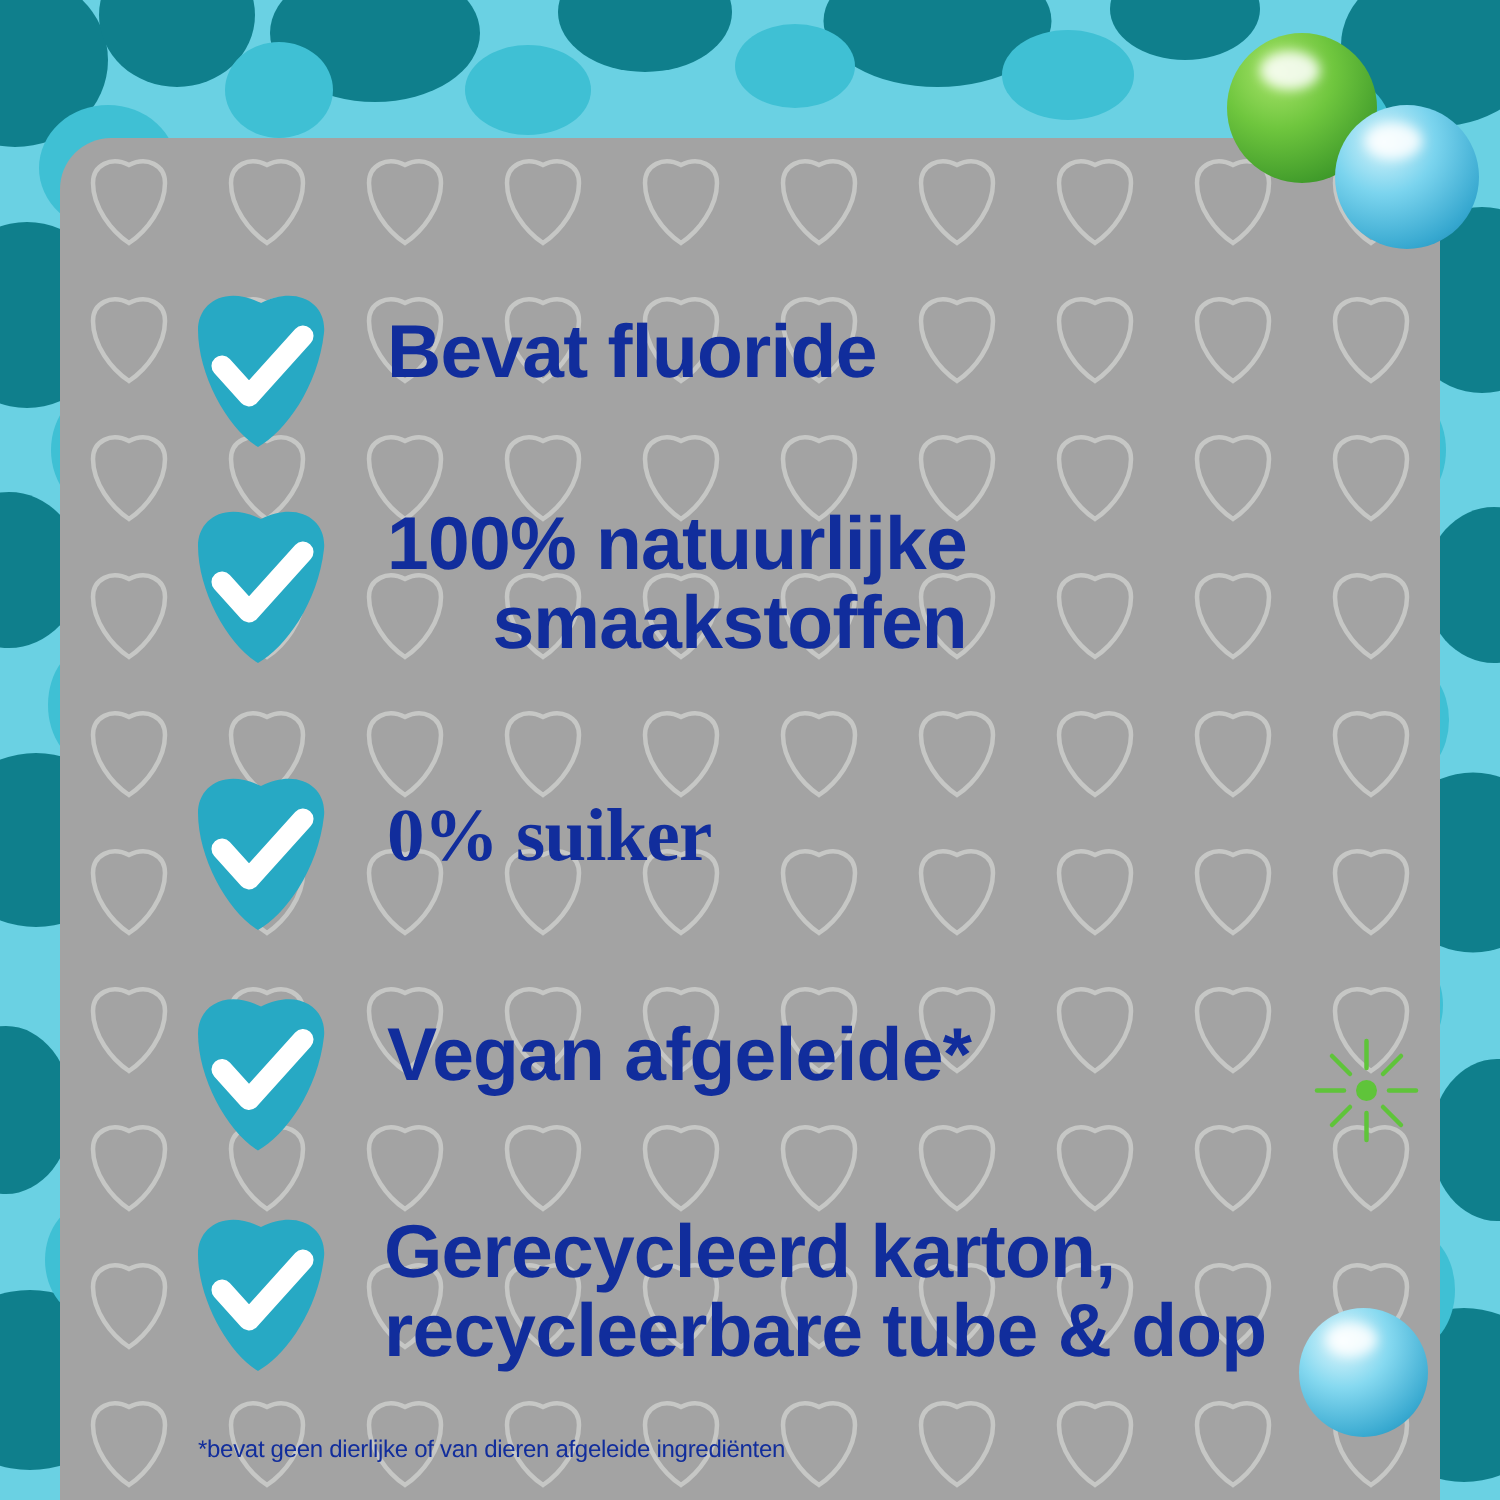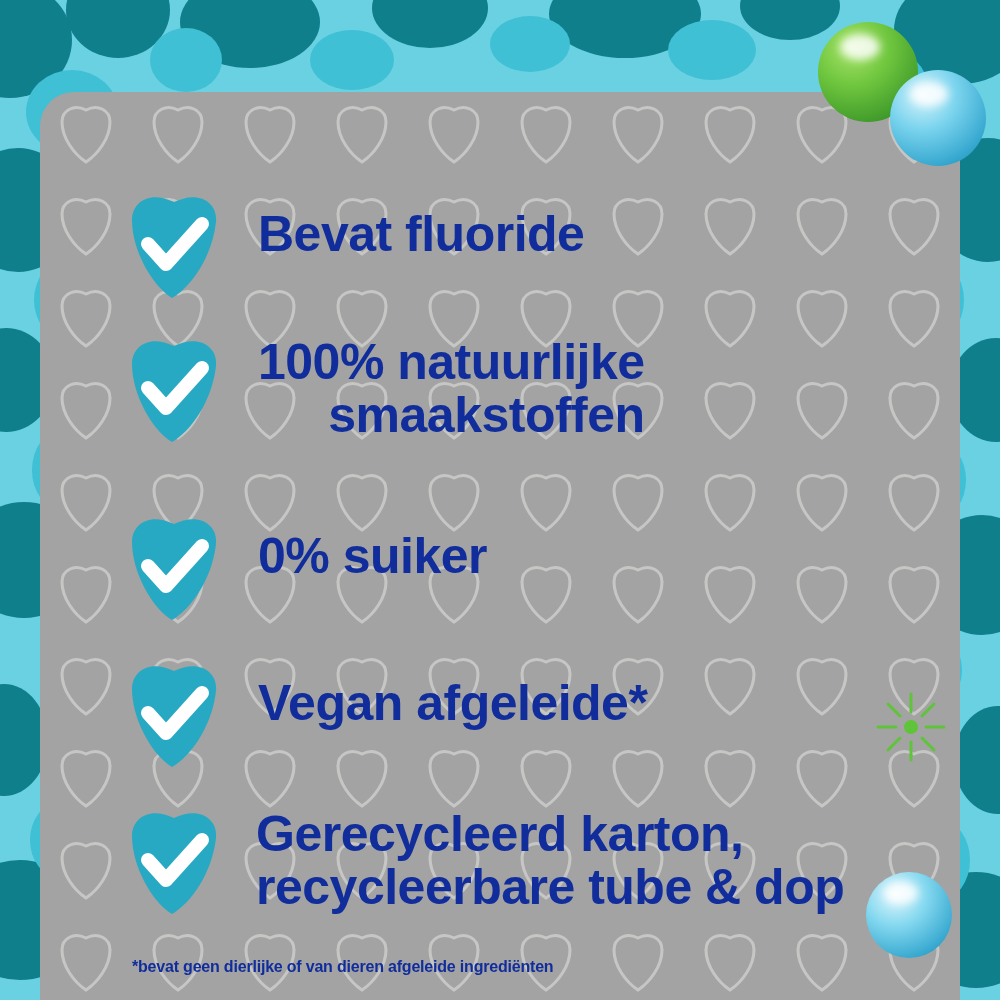--- a/index.html
+++ b/index.html
@@ -74,38 +74,38 @@
     margin-left: 28px;
     color: #112d9c;
     font-weight: bold;
     letter-spacing: -0.5px;
     line-height: 1.05;
     white-space: pre-line;
   }
 
   .row-0 { top: 96px; }
   .row-1 { top: 240px; text-align: right; }
-  .row-2 { top: 418px; }
+  .row-2 { top: 418px; font-family: Liberation Serif, serif; }
   .row-3 { top: 565px; }
   .row-4 { top: 712px; }
 
   .row-0 .row-text { font-size: 50px; padding-top: 20px; }
   .row-1 .row-text { font-size: 50px; padding-top: 4px; }
   .row-2 .row-text { font-size: 50px; padding-top: 20px; }
   .row-3 .row-text { font-size: 50px; padding-top: 20px; }
   .row-4 .row-text { font-size: 50px; padding-top: 4px; margin-left: 26px; }
 
   
   #footnote {
     position: absolute;
     left: 92px;
     top: 866px;
     color: #112d9c;
     font-size: 16px;
-    font-weight: bold;
+    font-weight: normal;
     letter-spacing: -0.2px;
   }
 
   
   .sphere {
     position: absolute;
     border-radius: 50%;
   }
   .sphere .hl {
     position: absolute;

